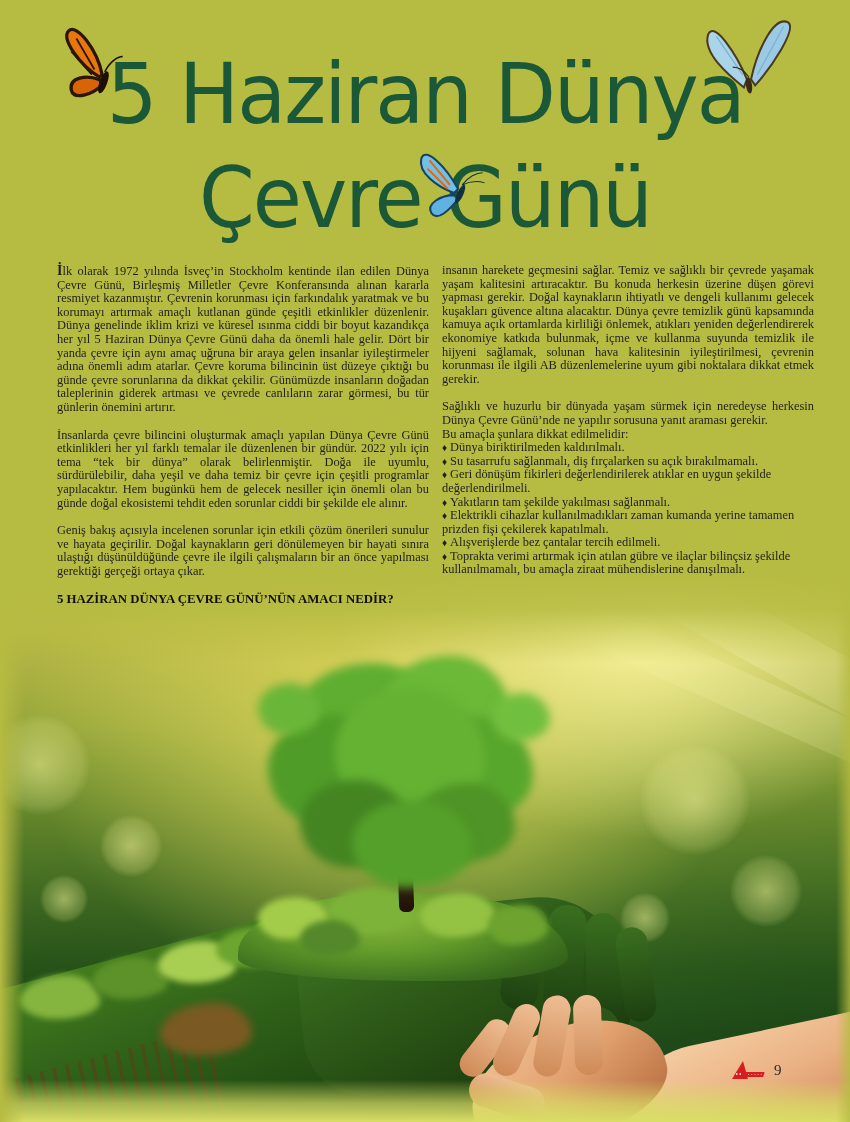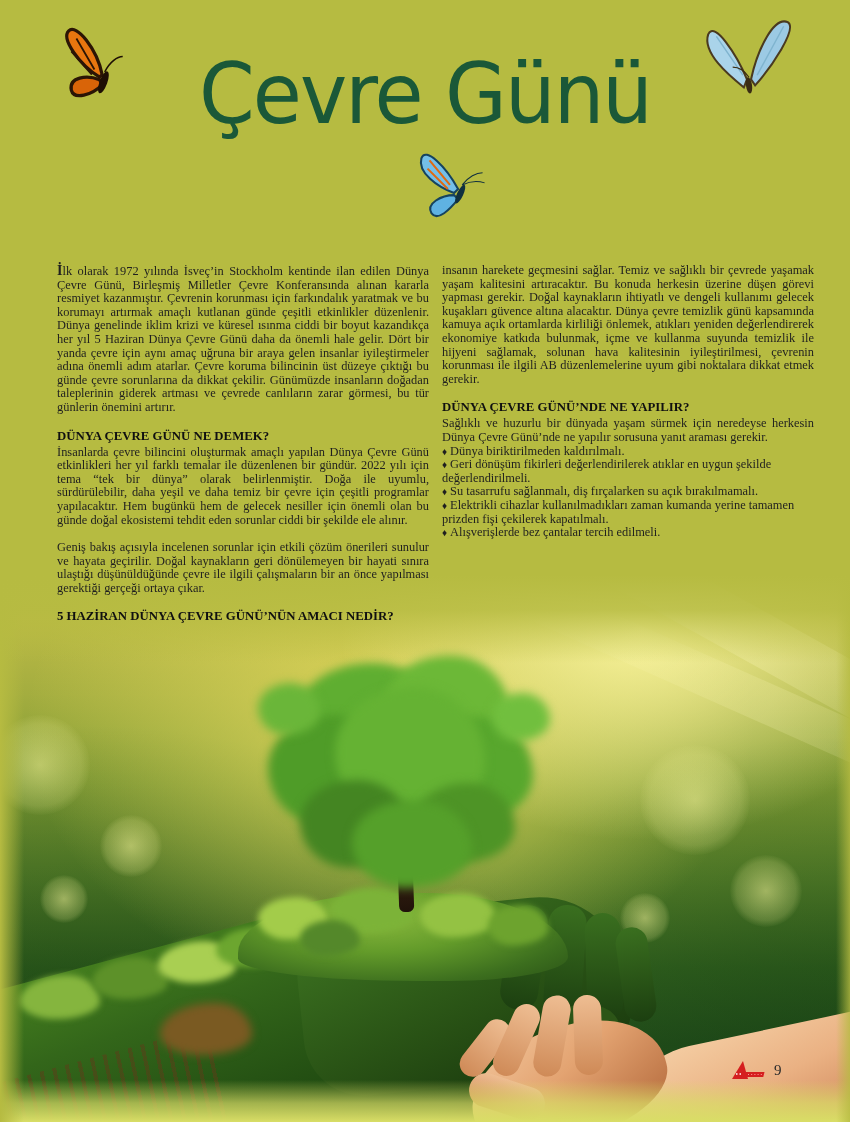--- a/index.html
+++ b/index.html
@@ -188,20 +188,21 @@
     <div class="finger f4"></div>
     <div class="finger f5"></div>
 
     <div class="bottom-glow"></div>
     <div class="left-fade"></div>
     <div class="right-fade"></div>
     <div class="top-fade"></div>
   </div>
 
   <header class="title">
+    <div><span class="title-line">5 Haziran Dünya</span></div>
     <div><span class="title-line">Çevre Günü</span></div>
   </header>
 
   <svg class="butterfly bf-monarch" viewBox="0 0 60 70">
     <path d="M34 44 C30 24, 14 4, 8 10 C2 16, 16 36, 32 46 Z" fill="#e8760f" stroke="#2b1505" stroke-width="2.5"></path>
     <path d="M32 48 C22 44, 8 46, 10 56 C12 64, 26 60, 34 52 Z" fill="#d96408" stroke="#2b1505" stroke-width="2.5"></path>
     <path d="M14 16 L28 40 M10 26 L26 44" stroke="#2b1505" stroke-width="1.4" fill="none"></path>
     <ellipse cx="35" cy="50" rx="3" ry="9" fill="#1d0f04" transform="rotate(20 35 50)"></ellipse>
     <path d="M36 42 C40 34 46 30 50 30" stroke="#1d0f04" stroke-width="1.2" fill="none"></path>
   </svg>
@@ -216,34 +217,35 @@
     <path d="M40 50 C28 28, 8 8, 4 20 C0 34, 20 48, 36 54 Z" fill="#74bfe8" stroke="#16435f" stroke-width="2"></path>
     <path d="M36 56 C24 56, 8 64, 14 74 C20 82, 32 70, 40 60 Z" fill="#5fb2e2" stroke="#16435f" stroke-width="2"></path>
     <path d="M12 22 L32 46 M10 30 L30 50" stroke="#e06a10" stroke-width="2" fill="none"></path>
     <ellipse cx="42" cy="55" rx="3" ry="10" fill="#10303f" transform="rotate(25 42 55)"></ellipse>
     <path d="M44 46 C50 38 58 34 64 34 M44 46 C52 42 60 42 66 44" stroke="#10303f" stroke-width="1" fill="none"></path>
   </svg>
 
   <main class="columns">
     <section class="col">
       <p class="para"><span class="intro-initial">İ</span><span>lk olarak 1972 yılında İsveç’in Stockholm kentinde ilan edilen Dünya Çevre Günü, Birleşmiş Milletler Çevre Konferansında alınan kararla resmiyet kazanmıştır. Çevrenin korunması için farkındalık yaratmak ve bu korumayı artırmak amaçlı kutlanan günde çeşitli etkinlikler düzenlenir. Dünya genelinde iklim krizi ve küresel ısınma ciddi bir boyut kazandıkça her yıl 5 Haziran Dünya Çevre Günü daha da önemli hale gelir. Dört bir yanda çevre için aynı amaç uğruna bir araya gelen insanlar iyileştirmeler adına önemli adım atarlar. Çevre koruma bilincinin üst düzeye çıktığı bu günde çevre sorunlarına da dikkat çekilir. Günümüzde insanların doğadan taleplerinin giderek artması ve çevrede canlıların zarar görmesi, bu tür günlerin önemini artırır.</span></p>
-      <h2 class="sec">DÜNYA ÇEVRE GÜNÜ NE DEMEK?</h2>
       <p class="para">İnsanlarda çevre bilincini oluşturmak amaçlı yapılan Dünya Çevre Günü etkinlikleri her yıl farklı temalar ile düzenlenen bir gündür. 2022 yılı için tema “tek bir dünya” olarak belirlenmiştir. Doğa ile uyumlu, sürdürülebilir, daha yeşil ve daha temiz bir çevre için çeşitli programlar yapılacaktır. Hem bugünkü hem de gelecek nesiller için önemli olan bu günde doğal ekosistemi tehdit eden sorunlar ciddi bir şekilde ele alınır.</p>
       <p class="para">Geniş bakış açısıyla incelenen sorunlar için etkili çözüm önerileri sunulur ve hayata geçirilir. Doğal kaynakların geri dönülemeyen bir hayati sınıra ulaştığı düşünüldüğünde çevre ile ilgili çalışmaların bir an önce yapılması gerektiği gerçeği ortaya çıkar.</p>
       <h2 class="sec">5 HAZİRAN DÜNYA ÇEVRE GÜNÜ’NÜN AMACI NEDİR?</h2>
     </section>
     <section class="col">
       <p class="para">insanın harekete geçmesini sağlar. Temiz ve sağlıklı bir çevrede yaşamak yaşam kalitesini artıracaktır. Bu konuda herkesin üzerine düşen görevi yapması gerekir. Doğal kaynakların ihtiyatlı ve dengeli kullanımı gelecek kuşakları güvence altına alacaktır. Dünya çevre temizlik günü kapsamında kamuya açık ortamlarda kirliliği önlemek, atıkları yeniden değerlendirerek ekonomiye katkıda bulunmak, içme ve kullanma suyunda temizlik ile hijyeni sağlamak, solunan hava kalitesinin iyileştirilmesi, çevrenin korunması ile ilgili AB düzenlemelerine uyum gibi noktalara dikkat etmek gerekir.</p>
-      <h2 class="sec">DÜNYA ÇEVRE GÜNÜ’NDE NE YAPILIR?</h2>
       <p class="para" style="margin-bottom:0;">Sağlıklı ve huzurlu bir dünyada yaşam sürmek için neredeyse herkesin Dünya Çevre Günü’nde ne yapılır sorusuna yanıt araması gerekir.</p>
+      <p class="list-intro">Bu amaçla şunlara dikkat edilmelidir:</p>
       <div class="bullet"><span class="diamond">♦</span><span>Dünya biriktirilmeden kaldırılmalı.</span></div>
+      <div class="bullet"><span class="diamond">♦</span><span>Su tasarrufu sağlanmalı, diş fırçalarken su açık bırakılmamalı.</span></div>
       <div class="bullet"><span class="diamond">♦</span><span>Geri dönüşüm fikirleri değerlendirilerek atıklar en uygun şekilde değerlendirilmeli.</span></div>
-      <div class="bullet"><span class="diamond">♦</span><span>Su tasarrufu sağlanmalı, diş fırçalarken su açık bırakılmamalı.</span></div>
+      <div class="bullet"><span class="diamond">♦</span><span>Yakıtların tam şekilde yakılması sağlanmalı.</span></div>
       <div class="bullet"><span class="diamond">♦</span><span>Elektrikli cihazlar kullanılmadıkları zaman kumanda yerine tamamen prizden fişi çekilerek kapatılmalı.</span></div>
       <div class="bullet"><span class="diamond">♦</span><span>Alışverişlerde bez çantalar tercih edilmeli.</span></div>
+      <div class="bullet"><span class="diamond">♦</span><span>Toprakta verimi artırmak için atılan gübre ve ilaçlar bilinçsiz şekilde kullanılmamalı, bu amaçla ziraat mühendislerine danışılmalı.</span></div>
     </section>
   </main>
 
   <div class="footer">
     <svg class="logo" viewBox="0 0 42 24">
       <path d="M2 21 L13 3 L18 21 Z" fill="#d51f1f"></path>
       <path d="M6 16 L16 16" stroke="#ffffff" stroke-width="1.4" stroke-dasharray="1.5 2"></path>
       <rect x="16" y="14" width="22" height="5" fill="#d51f1f" transform="skewX(-14)"></rect>
       <path d="M18 16.5 L36 16.5" stroke="#ff9a9a" stroke-width="1" stroke-dasharray="1 2.2"></path>
     </svg>

